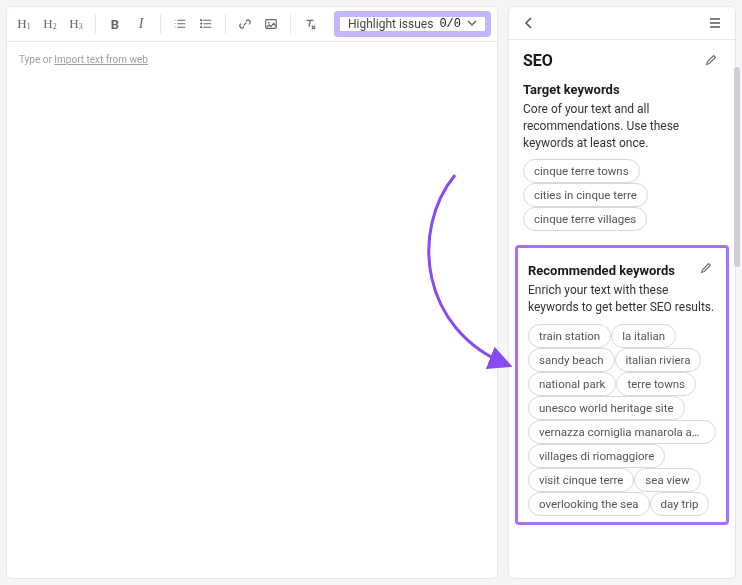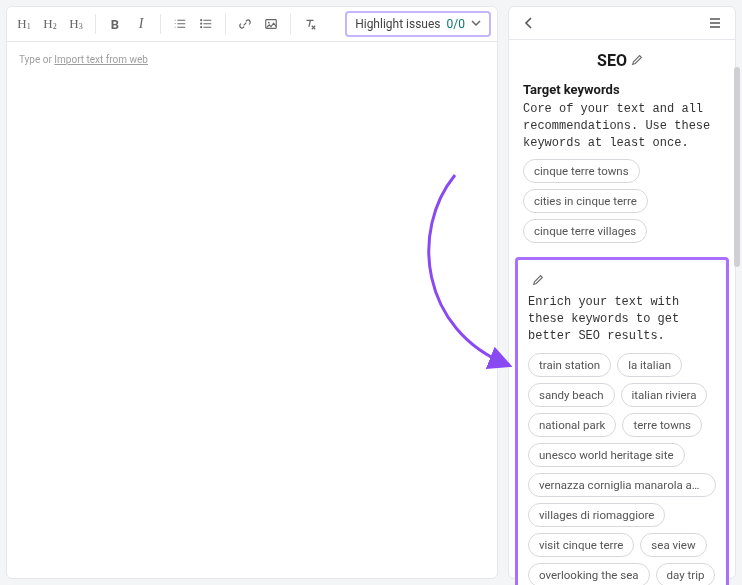--- a/index.html
+++ b/index.html
@@ -64,28 +64,28 @@
   .tool-btn.bold { font-weight: 700; font-size: 13px; }
   .tool-btn.italic { font-style: italic; font-family: Georgia, serif; font-size: 14px; }
   .tool-btn svg { width: 14px; height: 14px; display:block; }
   .highlight {
     margin-left: auto;
     display: flex;
     align-items: center;
     gap: 6px;
     height: 26px;
     padding: 0 8px;
-    border: 2px solid #c4b5fd;
+    border: 6px solid #c4b5fd;
     border-radius: 4px;
     background: #fff;
     font-size: 12px;
     color: #444;
     cursor: pointer;
   }
-  .highlight .count { color: #0f766e; }
+  .highlight .count { color: #0f172a; font-family: Liberation Mono, monospace; }
   .highlight .chev { color: #666; }
   .editor-body {
     flex: 1;
     padding: 12px 12px;
     font-size: 10px;
     color: #9e9e9e;
   }
   .editor-body a.fake-link {
     color: #9e9e9e;
     text-decoration: underline;
@@ -111,21 +111,21 @@
   }
   .icon-btn {
     width: 20px; height: 20px;
     display:flex;align-items:center;justify-content:center;
     color:#555; cursor:pointer; border-radius:4px;
   }
 
   .sidebar-header {
     display: flex;
     align-items: center;
-    justify-content: center;
+    justify-content: space-between;
     padding: 10px 14px 6px 14px;
   }
   .sidebar-header h2 {
     margin: 0;
     font-size: 16px;
     font-weight: 700;
   }
   .edit-icon { color:#6b6b6b; cursor:pointer; }
   .section {
     padding: 6px 14px 10px 14px;
@@ -146,26 +146,24 @@
   .section h3 {
     margin: 0;
     font-size: 13px;
     font-weight: 700;
   }
   .section p.desc {
     margin: 2px 0 8px 0;
     font-size: 12px;
     line-height: 1.4;
     color: #333;
-    font-family: Liberation Mono, monospace;
   }
   .chips {
     display: flex;
     flex-wrap: wrap;
-    gap: 6px;
   }
   .chip {
     display: inline-block;
     padding: 4px 10px;
     font-size: 11.5px;
     color: #555;
     border: 1px solid #d8d8dc;
     border-radius: 999px;
     background: #fff;
     cursor: pointer;
@@ -307,20 +305,21 @@
       <p class="desc">Core of your text and all recommendations. Use these keywords at least once.</p>
       <div class="chips" id="target-chips">
           <span class="chip">cinque terre towns</span>
           <span class="chip">cities in cinque terre</span>
           <span class="chip">cinque terre villages</span>
         </div>
     </div>
 
     <div class="section highlighted">
       <div class="section-head">
+        <h3>Recommended keywords</h3>
         <span class="edit-icon icon-btn">
           <svg width="14" height="14" viewBox="0 0 16 16">
               <path d="M3 13l1-3 7-7 2 2-7 7-3 1zM11 3l2 2" fill="none" stroke="currentColor" stroke-width="1.3"></path>
             </svg>
         </span>
       </div>
       <p class="desc">Enrich your text with these keywords to get better SEO results.</p>
       <div class="chips" id="rec-chips">
           <span class="chip">train station</span>
           <span class="chip">la italian</span>

